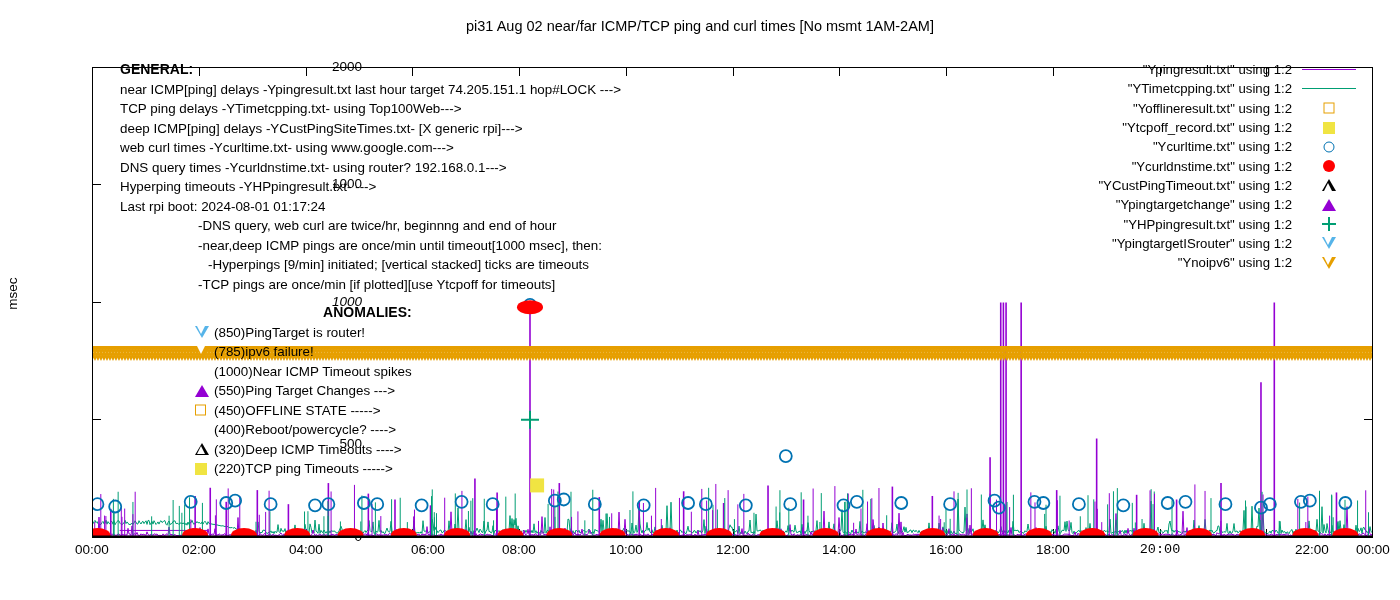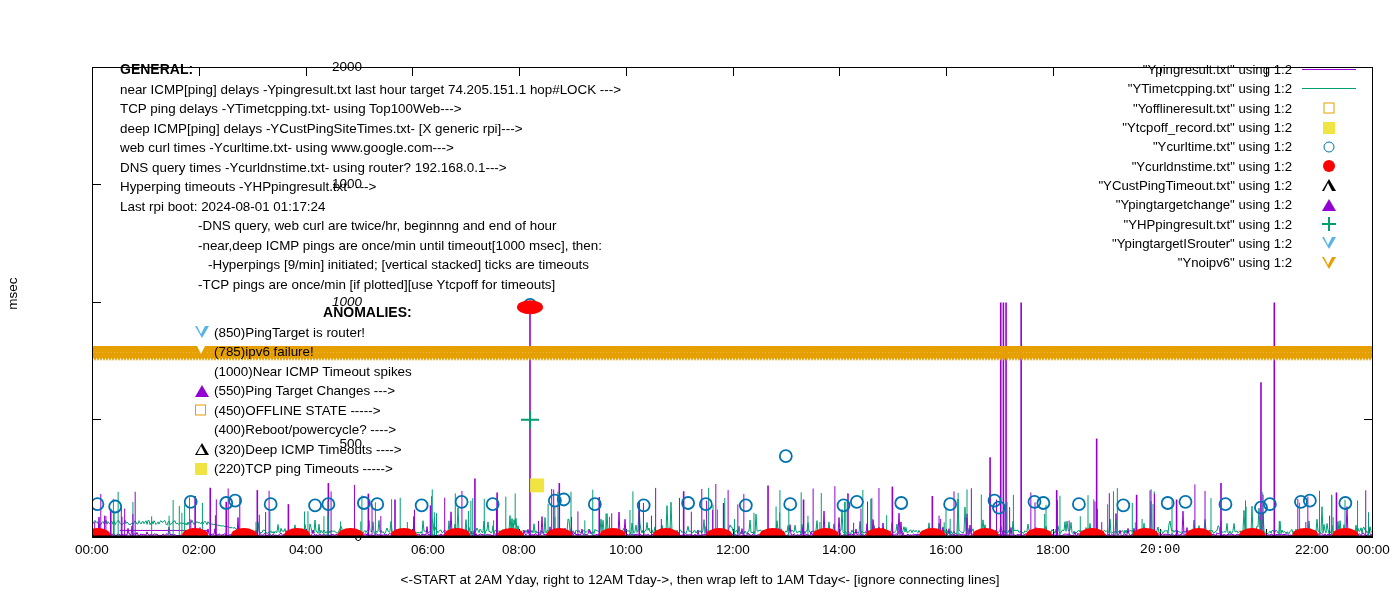--- a/index.html
+++ b/index.html
@@ -241,20 +241,21 @@
   .anom-label { white-space: nowrap; }
 
   
   .plot-svg { position: absolute; left: 0; top: 0; }
 </style>
 </head>
 <body>
 
 <div id="root">
 
+  <div class="chart-title">pi31 Aug 02  near/far ICMP/TCP ping and curl times [No msmt 1AM-2AM]</div>
 
   <div class="ylabel">msec</div>
 
   <div class="ytick-label" style="top:530px;">0</div>
   <div class="ytick-label" style="top:428px;margin-top:9px;">500</div>
   <div class="ytick-label" style="top:295px;font-style:italic;">1000</div>
   <div class="ytick-label" style="top:177px;">1000</div>
   <div class="ytick-label" style="top:60px;">2000</div>
 
   <div class="ytick-mark" style="top:537px;"></div>
@@ -1164,15 +1165,14 @@
         </span>
     </div>
     <div class="legend-row">
       <span class="legend-text">"Ynoipv6" using 1:2</span>
       <span class="legend-key">
           <span class="mk m-dtri-orange"></span>
         </span>
     </div>
   </div>
 
-  <div class="xcaption">&lt;-START at 2AM Yday, right to 12AM Tday-&gt;, then wrap left to 1AM Tday&lt;- [ignore connecting lines]</div>
 
 </div>
 
 </body></html>

